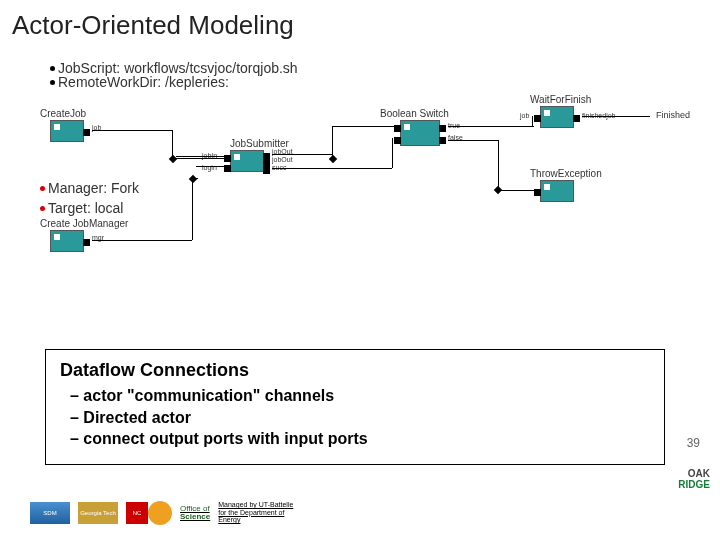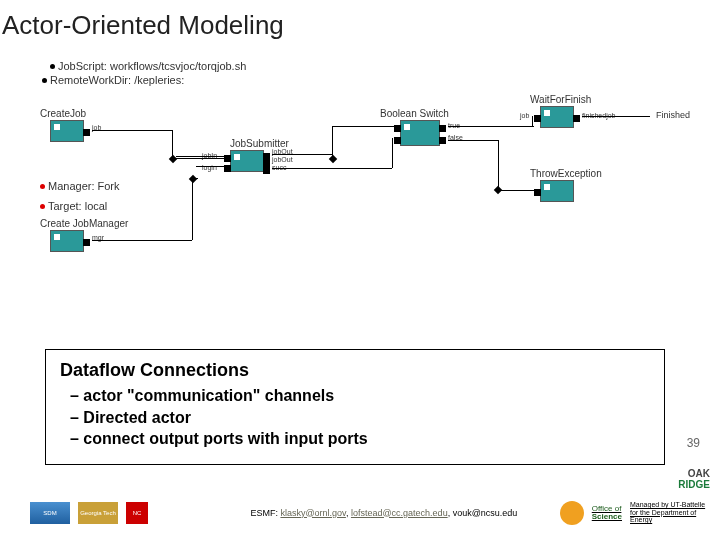--- a/index.html
+++ b/index.html
@@ -1,21 +1,21 @@
 <!DOCTYPE html>
 <html><head>
 <meta charset="utf-8">
 <style>
   * { box-sizing: border-box; margin: 0; padding: 0; }
   body { width: 720px; height: 540px; background: #fff; font-family: Arial, sans-serif; position: relative; overflow: hidden; }
   
-  .title { font-size: 26px; color: #222; padding: 10px 0 0 2px; font-weight: normal; }
+  .title { font-size: 26px; color: #222; padding: 10px 0 0 12px; font-weight: normal; }
   
   .diagram { position: absolute; top: 60px; left: 30px; right: 20px; height: 260px; }
-  .param { position: absolute; font-size: 11px; color: #333; display: flex; align-items: center; gap: 3px; }
+  .param { position: absolute; font-size: 14px; color: #333; display: flex; align-items: center; gap: 3px; }
   .param .dot { width: 5px; height: 5px; border-radius: 50%; background: #d00; }
   .param .dot.black { background: #000; }
   
   .actor { position: absolute; }
   .actor-box { background: #2a9999; border: 1px solid #555; width: 34px; height: 22px; position: relative; }
   .actor-box::before { content: ""; position: absolute; top: 3px; left: 3px; width: 6px; height: 6px; background: #fff; }
   .actor-label { position: absolute; font-size: 10px; color: #333; white-space: nowrap; top: -12px; left: -10px; }
   .port { position: absolute; width: 7px; height: 7px; background: #000; }
   .port.left { left: -7px; }
   .port.right { right: -7px; }
@@ -55,21 +55,21 @@
 <body>
 
 <h1 class="title">Actor-Oriented Modeling</h1>
 
 <div class="diagram">
 
   <div class="param" style="top:0; left:20px;">
       <span class="dot black"></span>
       <span>JobScript: workflows/tcsvjoc/torqjob.sh</span>
     </div>
-  <div class="param" style="top:14px; left:12px;text-align:center;">
+  <div class="param" style="top:14px; left:20px;text-align:center;">
       <span class="dot black"></span>
       <span>RemoteWorkDir: /kepleries:</span>
     </div>
 
   <div class="actor" style="top:60px; left:20px;">
     <div class="actor-label">CreateJob</div>
     <div class="actor-box">
         <div class="port right" style="top:8px;"></div>
       </div>
     <div class="port-label" style="top:4px; left:42px;">job</div>
@@ -180,21 +180,18 @@
 <div class="oak">
   <span>OAK</span><br><span class="ridge">RIDGE</span>
 </div>
 
 <div class="footer">
   <div class="logos-left">
     <div class="logo sdm">SDM</div>
     <div class="logo gt">Georgia Tech</div>
     <div class="logo nc">NC</div>
   </div>
-  <div class="footer-text">
-    <span>ESMF: </span><a>klasky@ornl.gov</a>, <a>lofstead@cc.gatech.edu</a>, <span>vouk@ncsu.edu</span>
-  </div>
   <div class="logos-right">
     <div class="logo sci"></div>
     <div class="sci-text"><span>Office of</span><br><b>Science</b></div>
     <div class="managed">Managed by UT-Battelle for the Department of Energy</div>
   </div>
 </div>
 
 </body></html>

